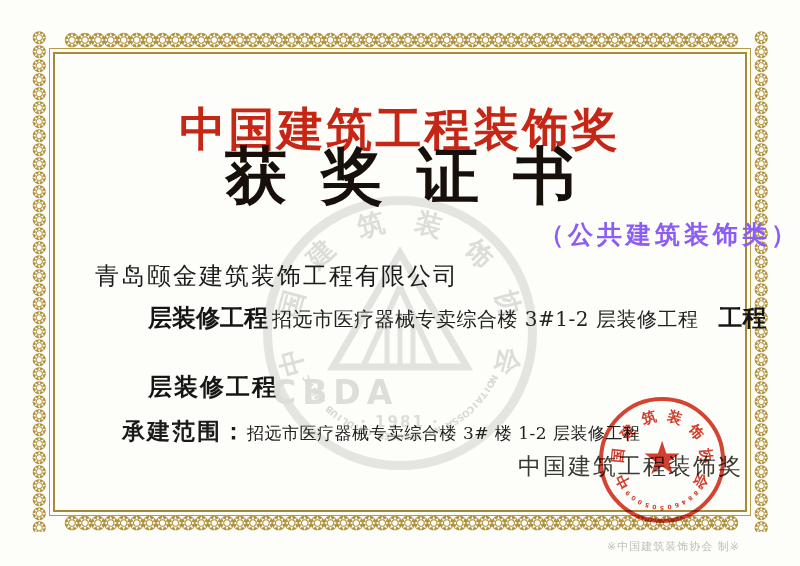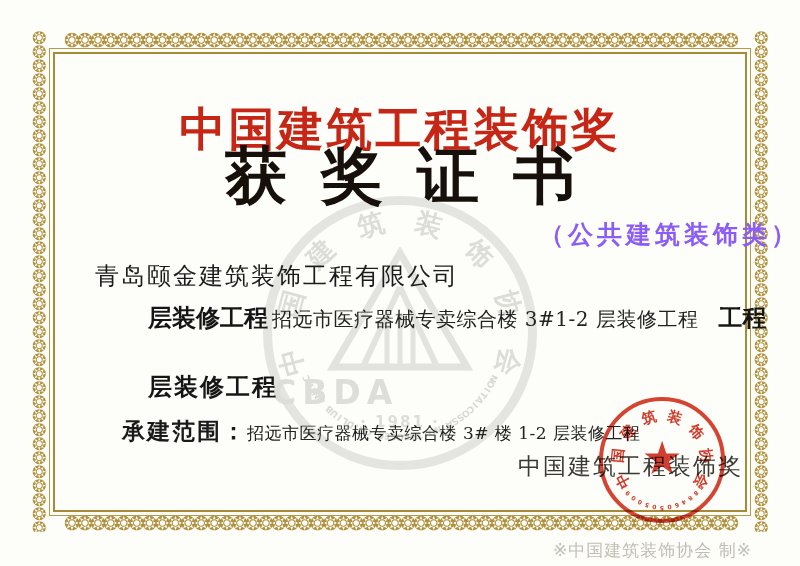--- a/index.html
+++ b/index.html
@@ -60,21 +60,21 @@
         letter-spacing:2px;z-index:2;}
 
   
   .seal{position:absolute;left:599px;top:397px;width:118px;height:118px;border:4px solid #d43a28;
         border-radius:50%;mix-blend-mode:multiply;opacity:.95;z-index:5;}
   .seal-cn{font-size:14.5px;font-weight:700;color:#cf3322;}
   .seal-num{font-size:6px;font-weight:700;color:#cf3322;}
   .seal-star{position:absolute;left:0;top:0;width:100%;height:100%;display:flex;align-items:center;
         justify-content:center;font-size:46px;color:#d03425;transform:translateY(-2px);}
 
-  .maker-note{position:absolute;top:539px;right:48px;font-size:17px;color:#bfbeb5;letter-spacing:1px;z-index:3;}
+  .maker-note{position:absolute;top:539px;right:60px;font-size:11px;color:#bfbeb5;letter-spacing:1px;z-index:3;}
 </style>
 </head>
 <body>
 
 <div class="page">
 
   <div class="band band-top">❂❂❂❂❂❂❂❂❂❂❂❂❂❂❂❂❂❂❂❂❂❂❂❂❂❂❂❂❂❂❂❂❂❂❂❂❂❂❂❂❂❂❂❂❂❂❂❂❂❂❂❂</div>
   <div class="band band-bottom">❂❂❂❂❂❂❂❂❂❂❂❂❂❂❂❂❂❂❂❂❂❂❂❂❂❂❂❂❂❂❂❂❂❂❂❂❂❂❂❂❂❂❂❂❂❂❂❂❂❂❂❂</div>
   <div class="band-v band-left">❂❂❂❂❂❂❂❂❂❂❂❂❂❂❂❂❂❂❂❂❂❂❂❂❂❂❂❂❂❂❂❂❂❂❂❂❂❂❂❂</div>
   <div class="band-v band-right">❂❂❂❂❂❂❂❂❂❂❂❂❂❂❂❂❂❂❂❂❂❂❂❂❂❂❂❂❂❂❂❂❂❂❂❂❂❂❂❂</div>

